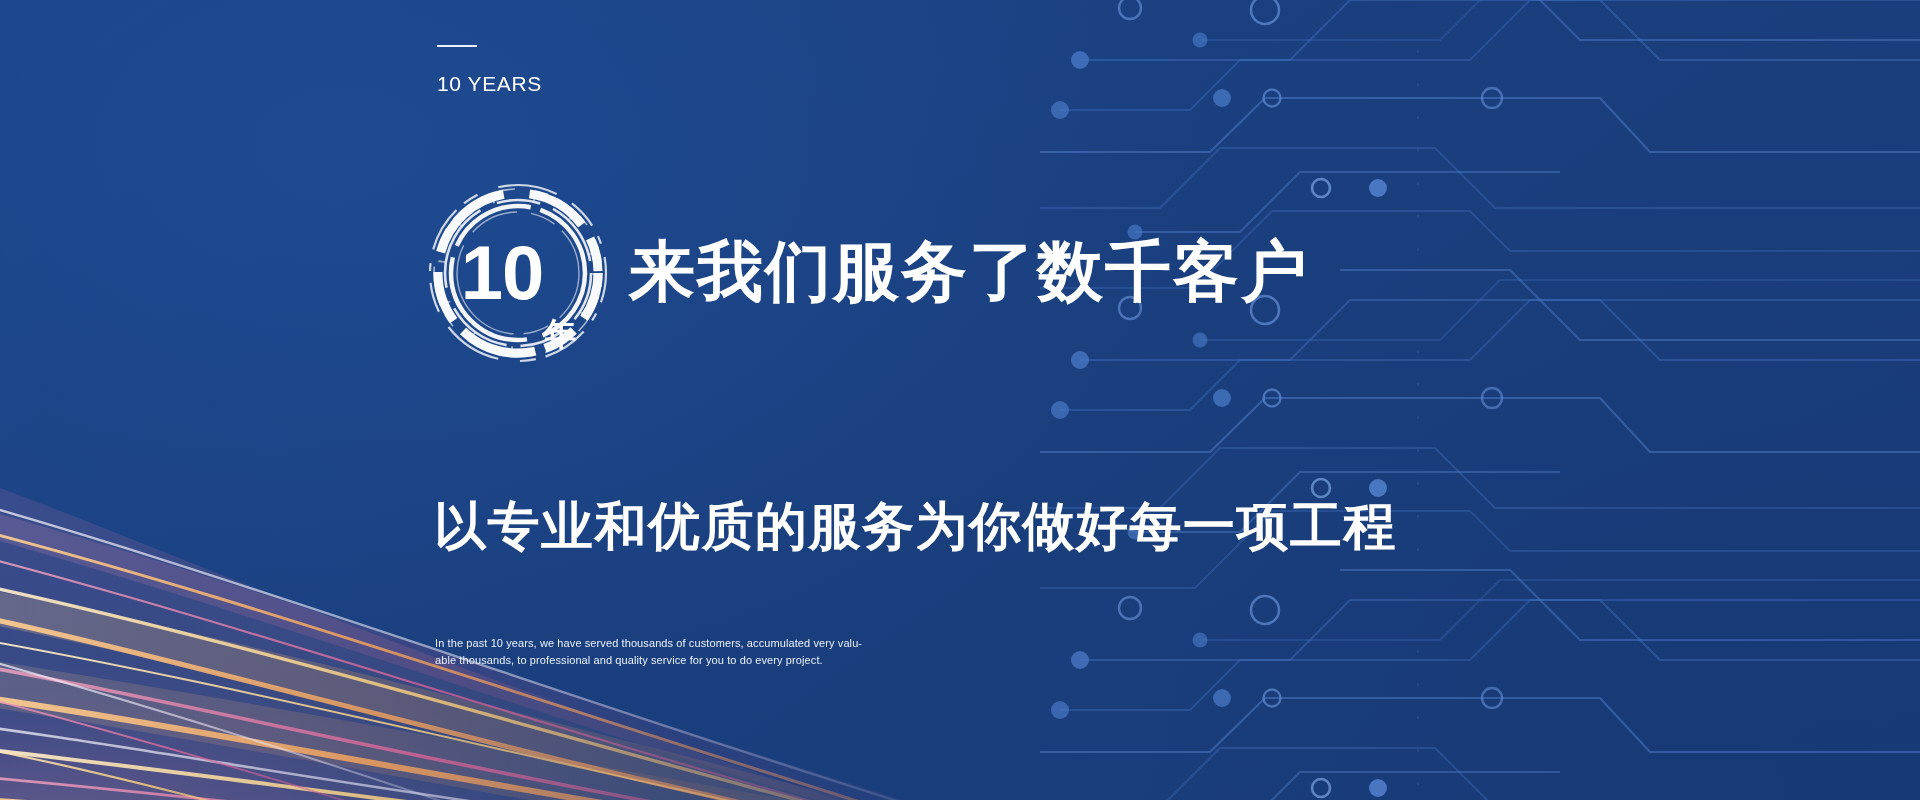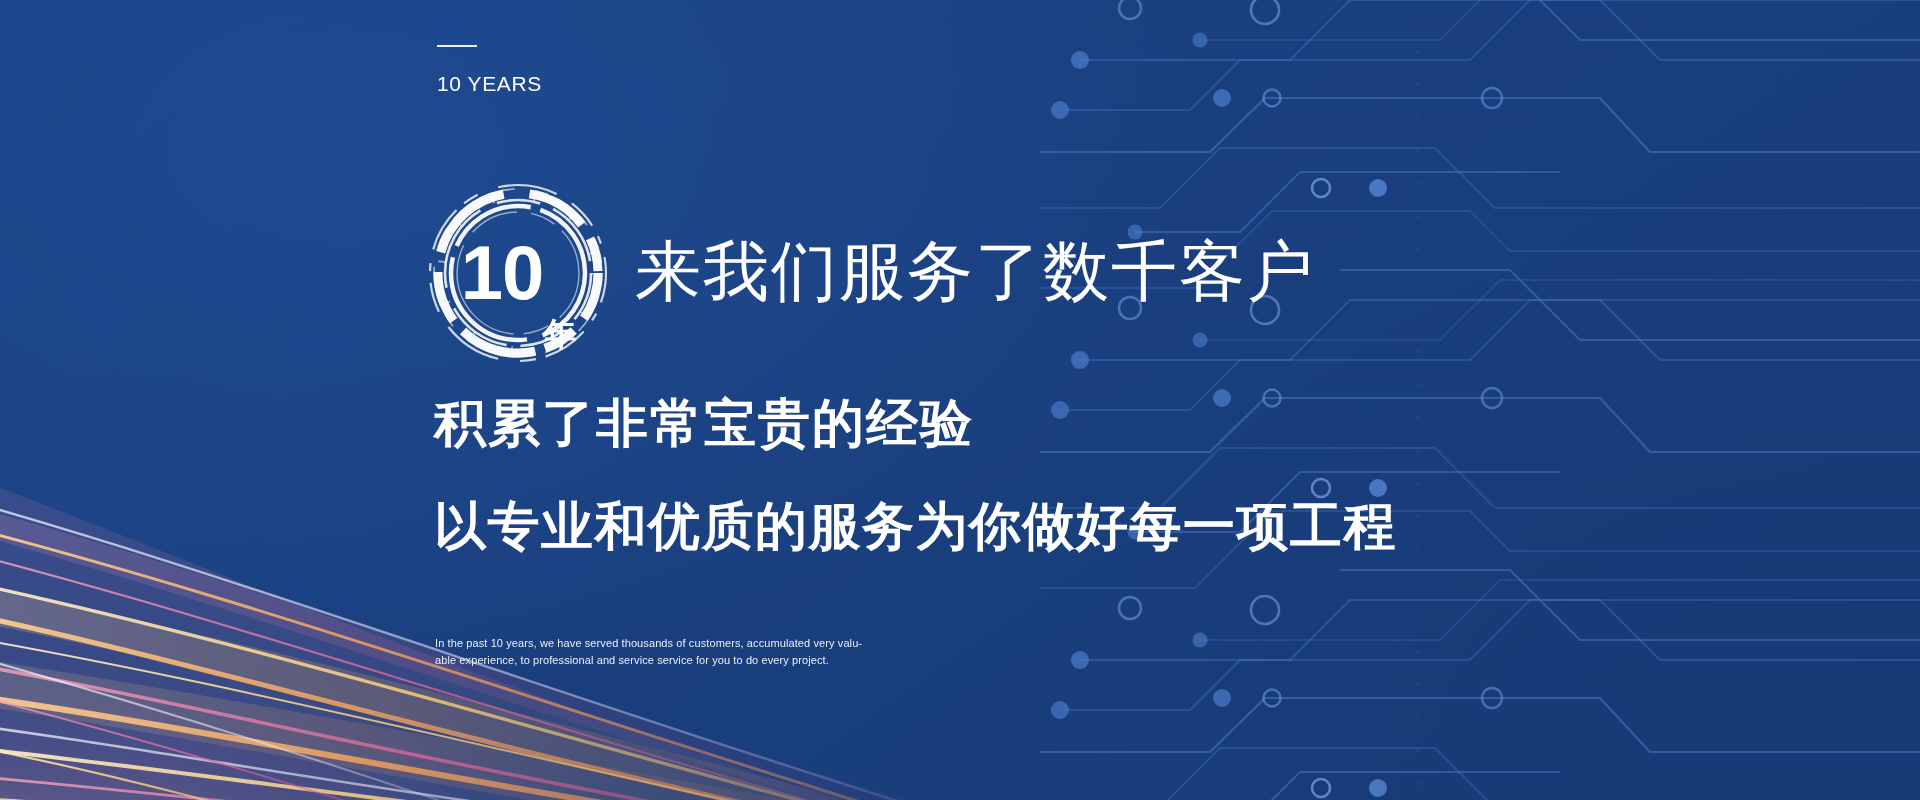--- a/index.html
+++ b/index.html
@@ -55,21 +55,20 @@
     font-weight:400;
     white-space:nowrap;
   }
 
   
   .headline-row{
     position:absolute;
     left:425px; top:180px;
     display:flex;
     align-items:center;
-    gap:24px;
   }
   .badge{
     position:relative;
     width:186px; height:186px;
     flex:0 0 auto;
   }
   .badge-ring{
     position:absolute; inset:0;
     width:186px; height:186px;
   }
@@ -91,24 +90,25 @@
     font-weight:700;
     line-height:1;
     margin-left:1px;
     align-self:flex-end;
     margin-bottom:16px;
   }
 
   .headline{
     color:#ffffff;
     font-size:66px;
-    font-weight:400;
+    font-weight:700;
     line-height:1;
     letter-spacing:2px;
     white-space:nowrap;
+    margin-left:18px;
     padding-bottom:4px;
   }
 
   
   .subhead-1{
     position:absolute;
     left:434px; top:397px;
     color:#ffffff;
     font-size:52px;
     font-weight:700;
@@ -280,22 +280,21 @@
       </svg>
       <div class="badge-label">
         <span class="badge-num">10</span>
         <span class="badge-unit">年</span>
       </div>
     </div>
 
     <div class="headline">来我们服务了数千客户</div>
   </div>
 
-  <div class="subhead-1">积累了非常宝贵的经验</div>
 
   <div class="subhead-2">以专业和优质的服务为你做好每一项工程</div>
 
   <div class="caption">
     <span>In the past 10 years, we have served thousands of customers, accumulated very valu-</span>
-    <span>able experience, to professional and service service for you to do every project.</span>
+    <span>able thousands, to professional and quality service for you to do every project.</span>
   </div>
 
 </div>
 
 </body></html>

